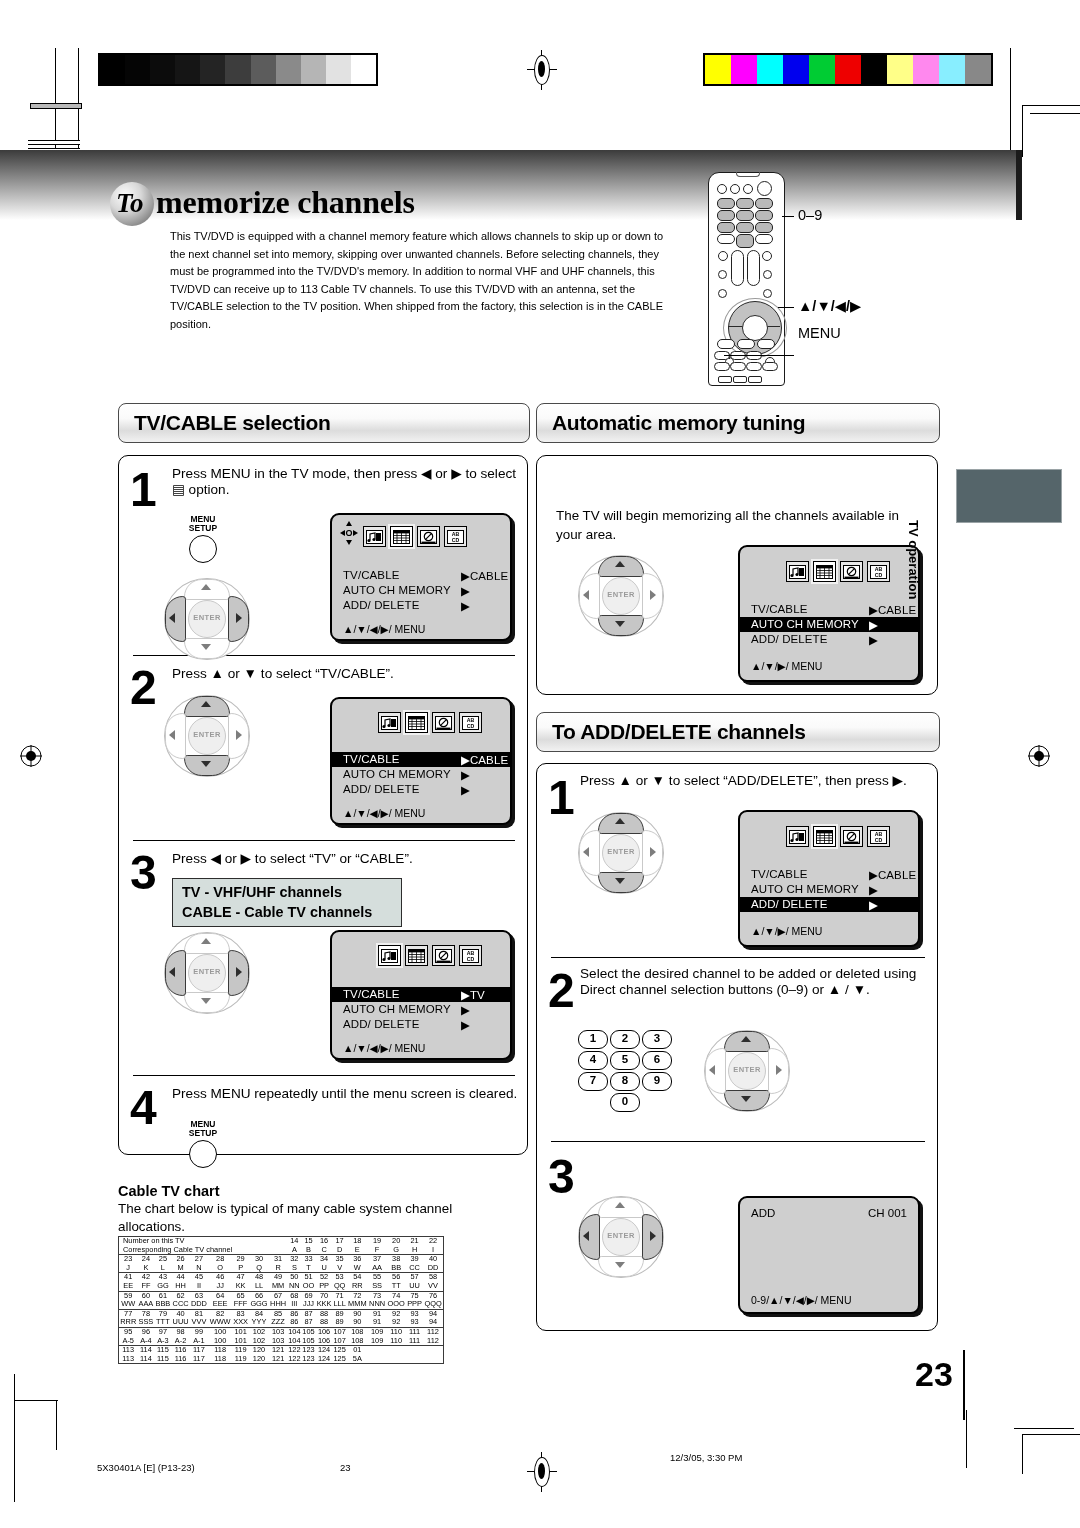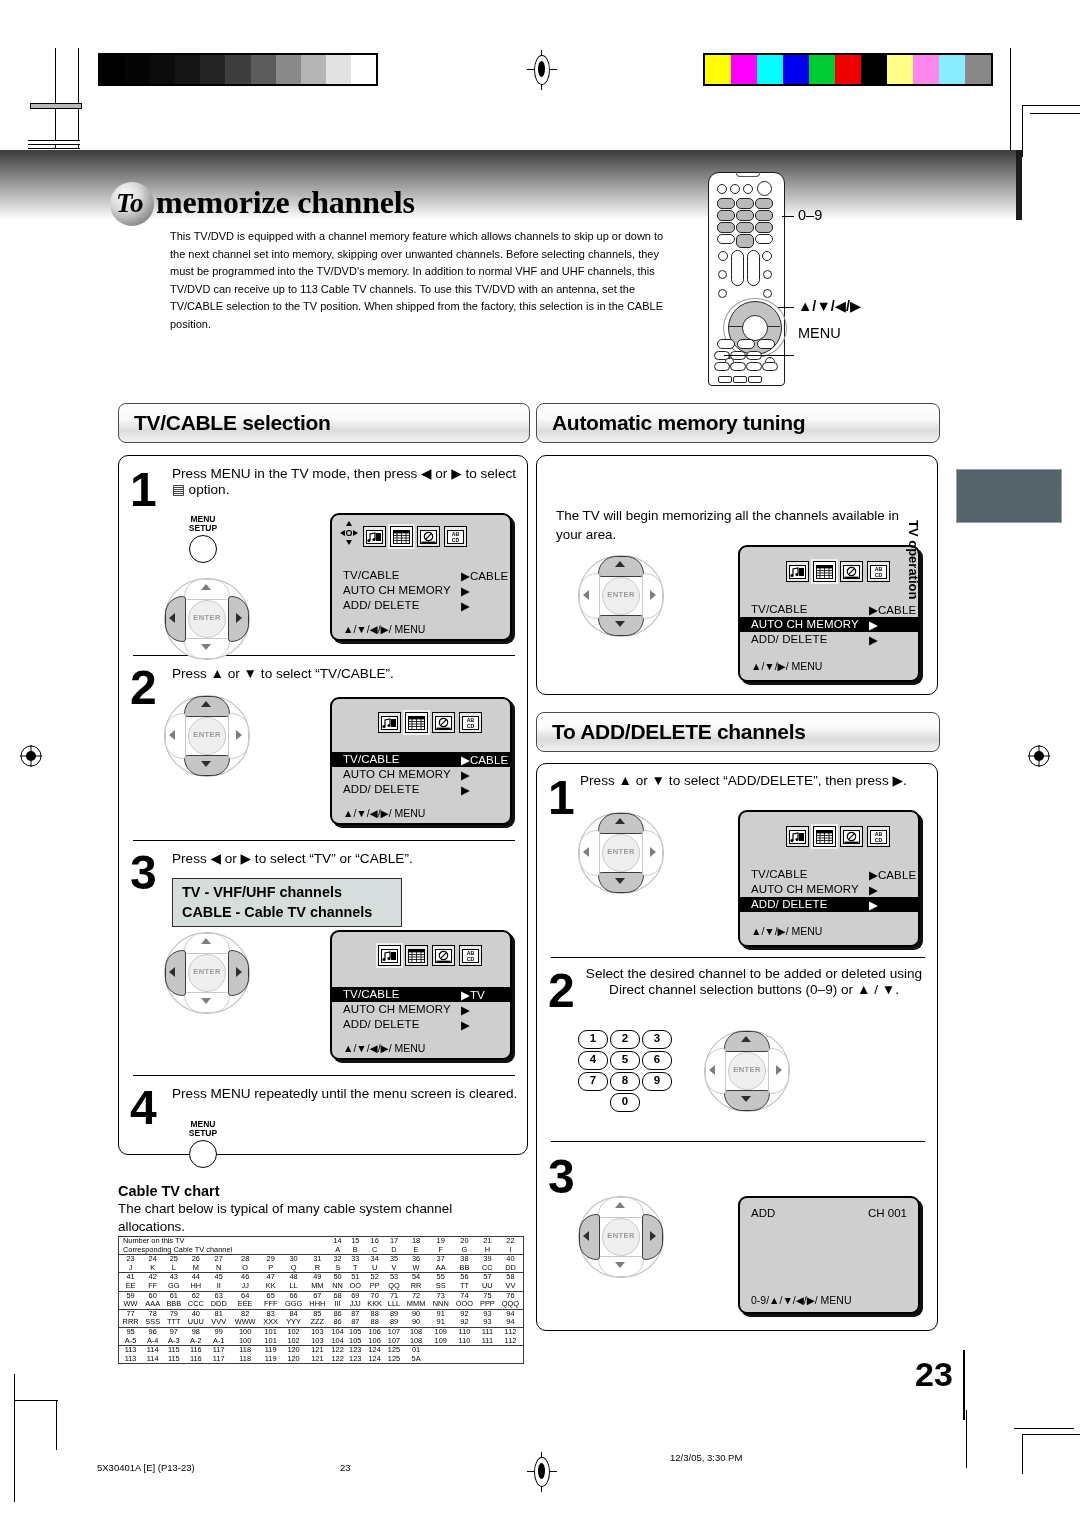--- a/index.html
+++ b/index.html
@@ -132,21 +132,21 @@
      text-align:center;font-size:11.5px;font-weight:bold;line-height:15px;background:#fff;}
 
   
   #side-tab-box{position:absolute;left:956px;top:469px;width:104px;height:52px;background:#55656a;border:1px solid #9aa3a6;}
   #side-tab-text{position:absolute;left:921px;top:520px;width:160px;font-size:13px;font-weight:bold;
       transform:rotate(90deg);transform-origin:left top;white-space:nowrap;}
 
   
   #chart-title{position:absolute;left:118px;top:1183px;font-size:14.5px;font-weight:bold;}
   #chart-desc{position:absolute;left:118px;top:1200px;width:400px;font-size:13.4px;line-height:18px;}
-  #cable-table{position:absolute;left:118px;top:1236px;width:406px;border-collapse:collapse;}
+  #cable-table{position:absolute;left:118px;top:1236px;width:326px;border-collapse:collapse;}
   #cable-table td{border:0;font-size:7.4px;text-align:center;padding:0;line-height:8.6px;height:8.6px;}
   #cable-table tr.sep td{border-top:1px solid #3a3a3a;}
   #cable-table .hdr{text-align:left;padding-left:4px;font-size:7.4px;}
 
   
   #pageno{position:absolute;left:915px;top:1355px;font-size:34px;font-weight:bold;}
   #pagebar{position:absolute;left:963px;top:1350px;width:2px;height:70px;background:#000;}
 
   
   #footer{position:absolute;left:0;top:1440px;width:1080px;height:40px;}
@@ -956,21 +956,21 @@
       <span class="val" style="left:129px;">▶</span>
     </div>
     <div class="osd-row hi" style="top:85px;">
       <span class="lbl">ADD/ DELETE</span>
       <span class="val" style="left:129px;">▶</span>
     </div>
     <div class="osd-foot" style="left:11px;top:113px;">▲/▼/▶/ MENU</div>
   </div>
 
   <div class="stepnum" style="left:548px;top:971px;">2</div>
-  <div class="steptext" style="left:580px;top:966px;width:348px;text-align:center;">Select the desired channel to be added or deleted using Direct channel selection buttons (0–9) or ▲ / ▼.</div>
+  <div class="steptext" style="left:580px;top:966px;width:348px;">Select the desired channel to be added or deleted using Direct channel selection buttons (0–9) or ▲ / ▼.</div>
   <div class="numpad" style="left:578px;top:1030px;width:110px;height:80px;">
     <div class="numkey" style="left:0;top:0;">1</div>
     <div class="numkey" style="left:32px;top:0;">2</div>
     <div class="numkey" style="left:64px;top:0;">3</div>
     <div class="numkey" style="left:0;top:21px;">4</div>
     <div class="numkey" style="left:32px;top:21px;">5</div>
     <div class="numkey" style="left:64px;top:21px;">6</div>
     <div class="numkey" style="left:0;top:42px;">7</div>
     <div class="numkey" style="left:32px;top:42px;">8</div>
     <div class="numkey" style="left:64px;top:42px;">9</div>

